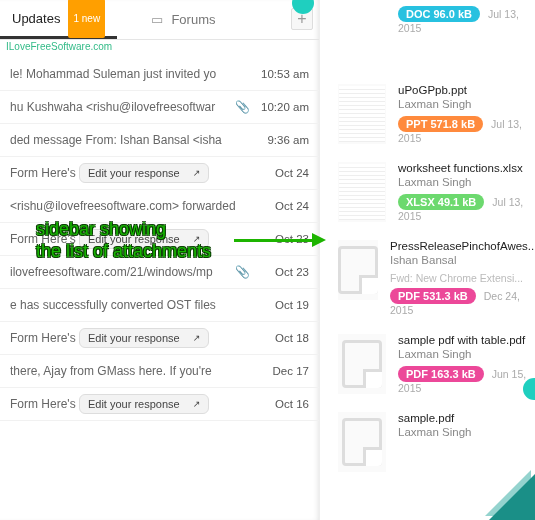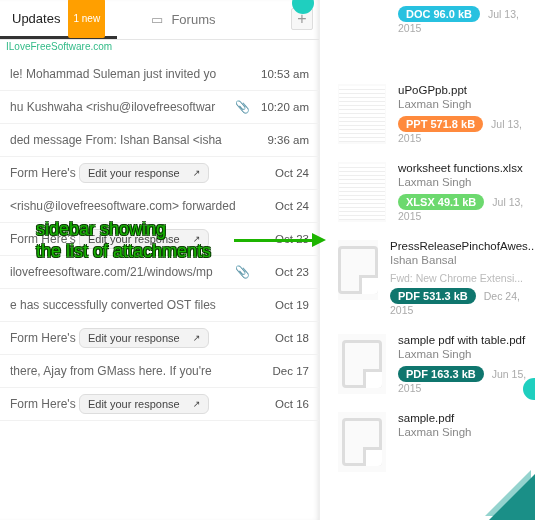--- a/index.html
+++ b/index.html
@@ -32,21 +32,21 @@
   .thumb { width:48px; height:60px; display:flex; align-items:center; justify-content:center; }
   .thumb.light { background:#fafafa; }
   .doc-icon { width:40px; height:48px; border:3px solid #ddd; border-radius:4px; position:relative; }
   .doc-icon::after { content:""; position:absolute; right:-3px; bottom:-3px; width:16px; height:16px; background:#fff; border-left:3px solid #ddd; border-top:3px solid #ddd; border-bottom-right-radius:4px; transform:skew(0deg,0deg); }
   .stripes { width:46px; height:56px; background:repeating-linear-gradient(#fff,#fff 3px,#eee 3px,#eee 4px); }
   .meta { flex:1; font-size:11.5px; }
   .meta .fname { color:#222; font-weight:500; margin-bottom:2px; white-space:nowrap; overflow:hidden; text-overflow:ellipsis; max-width:150px; }
   .meta .author { color:#888; margin-bottom:6px; }
   .meta .extra { color:#bbb; font-size:10.5px; margin-bottom:4px; white-space:nowrap; overflow:hidden; text-overflow:ellipsis; max-width:150px;}
   .pill { display:inline-block; border-radius:10px; font-size:11px; font-weight:bold; color:#fff; padding:2px 8px; margin-right:8px; }
-  .p-doc{background:#27c1e0}.p-ppt{background:#ff8a3d}.p-xlsx{background:#6cd96e}.p-pdf{background:#0f766e}
+  .p-doc{background:#27c1e0}.p-ppt{background:#ff8a3d}.p-xlsx{background:#6cd96e}.p-pdf{background:#ec4899}
   .adate { font-size:10.5px; color:#aaa; }
 
   .annot { position:absolute; left:36px; top:218px; font-size:18px; font-weight:400; color:#16b700; text-shadow:1px 1px 0 #083e00,-1px 1px 0 #083e00,1px -1px 0 #083e00,-1px -1px 0 #083e00; line-height:22px; z-index:5; }
   .arrow { position:absolute; left:234px; top:234px; width:90px; height:12px; z-index:5; }
   .arrow .line { position:absolute; left:0; top:5px; width:80px; height:3px; background:#1db400; }
   .arrow .head { position:absolute; right:-2px; top:-1px; width:0; height:0; border-left:14px solid #1db400; border-top:7px solid transparent; border-bottom:7px solid transparent; }
 
   .dot-top { position:absolute; left:292px; top:-8px; width:22px; height:22px; background:#1fcfbf; border-radius:50%; z-index:6; }
   .dot-mid { position:absolute; right:-10px; top:378px; width:22px; height:22px; background:#1fcfbf; border-radius:50%; z-index:6; }
   .tri { position:absolute; right:0; bottom:0; width:0; height:0; border-right:46px solid #1a8f87; border-top:46px solid transparent; z-index:4; }

